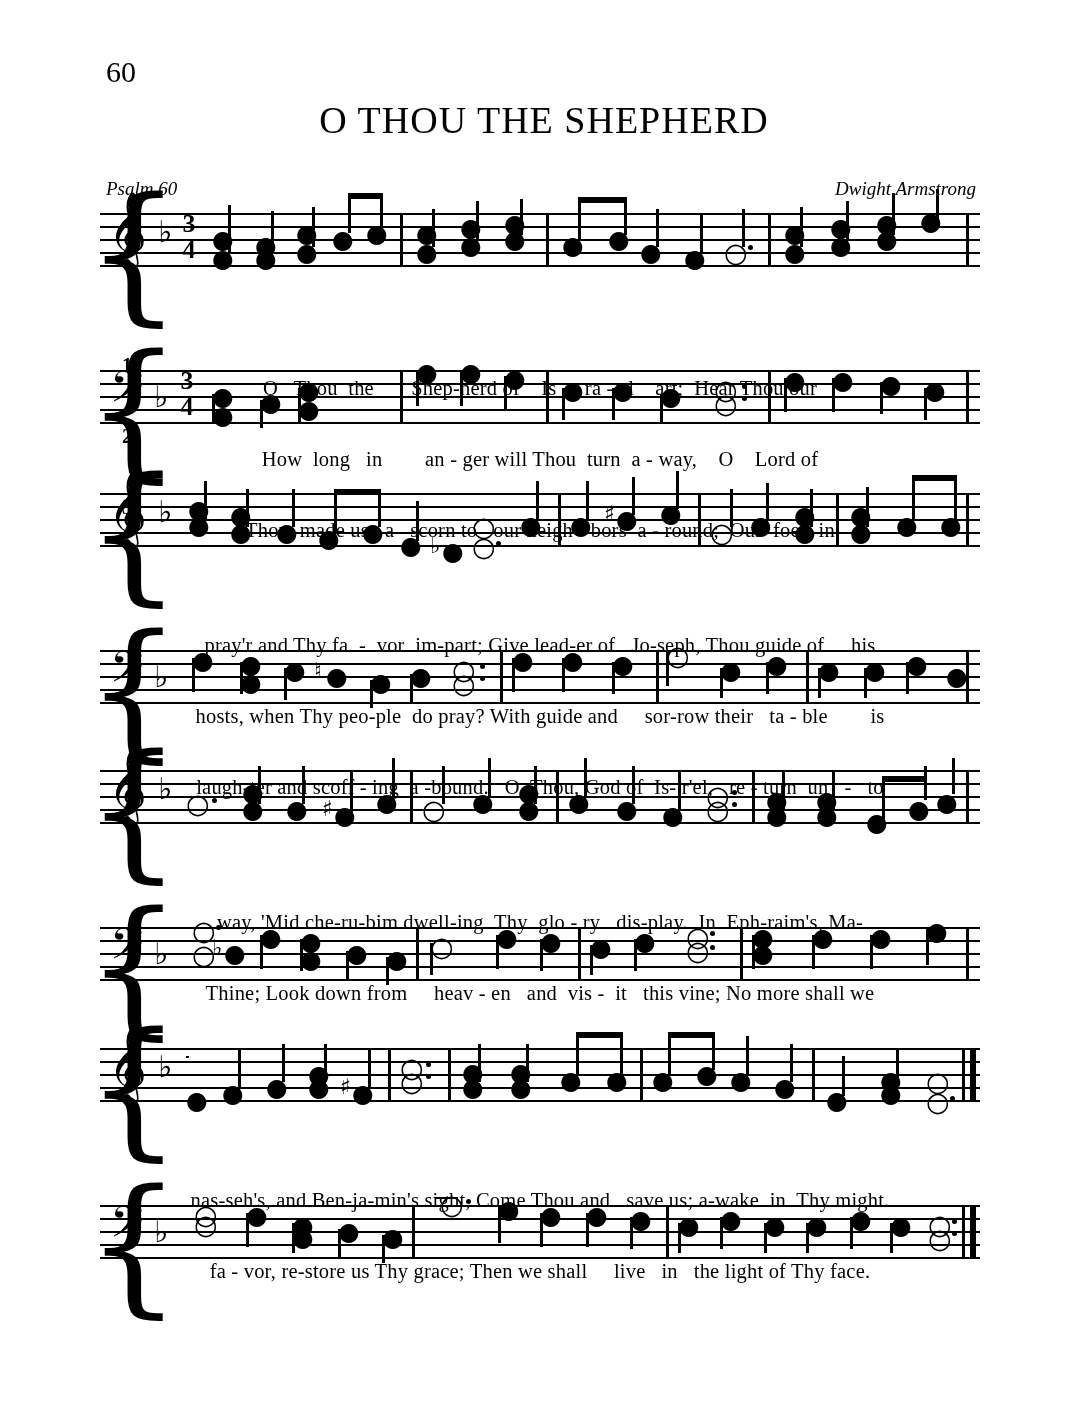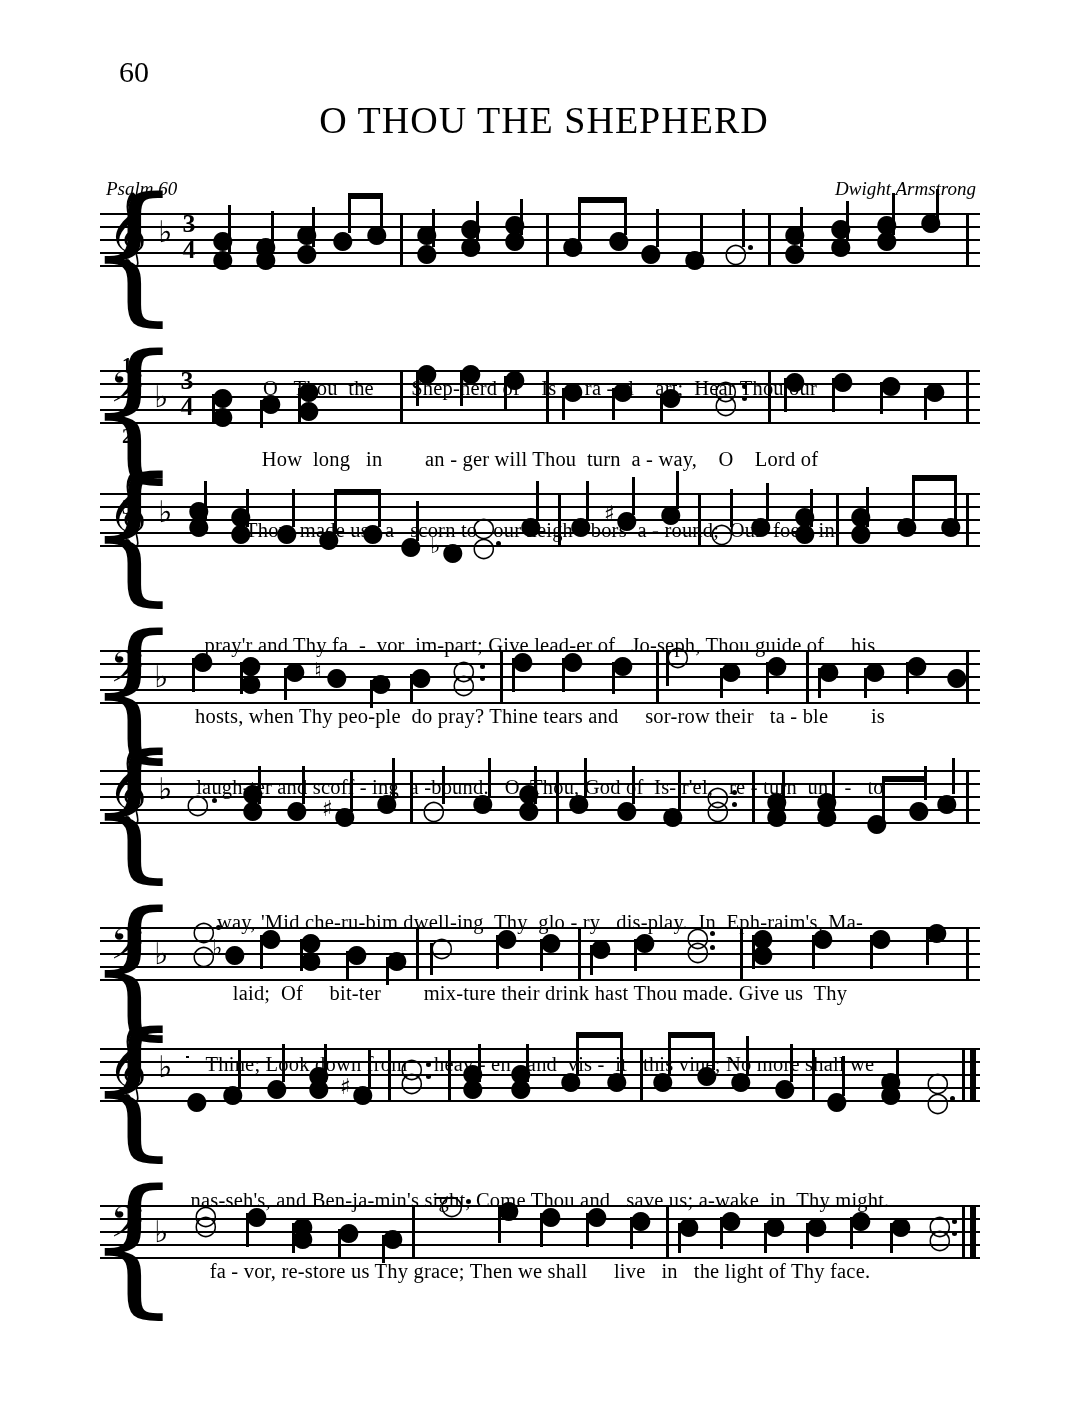--- a/index.html
+++ b/index.html
@@ -15,21 +15,21 @@
     position: relative;
     overflow: hidden;
   }
   .page {
     position: relative;
     width: 1088px;
     height: 1411px;
   }
   .page-number {
     position: absolute;
-    left: 119px;
+    left: 106px;
     top: 55px;
     font-size: 30px;
     font-family: "Liberation Serif", serif;
   }
   .title-block {
     position: absolute;
     left: 0;
     top: 100px;
     width: 1088px;
     text-align: center;
@@ -386,21 +386,21 @@
       <div class="nt" style="left:840px; top:20px;">●</div>
       <div class="stem" style="left:854px; top:-18px; height:44px;"></div>
       <div class="barline" style="left:866px; top:0; height:54px;"></div>
     </div>
 
     <div class="lyrics" style="top:72px;">
       <div class="lyr-row">
         <span class="txt">pray'r and Thy fa  -  vor  im-part; Give lead-er of   Jo-seph, Thou guide of     his</span>
       </div>
       <div class="lyr-row">
-        <span class="txt">hosts, when Thy peo-ple  do pray? Thine tears and     sor-row their   ta - ble        is</span>
+        <span class="txt">hosts, when Thy peo-ple  do pray? With guide and     sor-row their   ta - ble        is</span>
       </div>
       <div class="lyr-row">
         <span class="txt">laugh-ter and scoff - ing  a -bound.   O  Thou, God of  Is- r'el,   re - turn  un   -   to</span>
       </div>
     </div>
 
     <div class="staff" style="position:absolute; top:157px;">
       <div class="line"></div>
       <div class="line"></div>
       <div class="line"></div>
@@ -507,23 +507,20 @@
       <div class="nt" style="left:808px; top:27px;">●</div>
       <div class="stem" style="left:824px; top:-4px; height:34px;"></div>
       <div class="nt" style="left:836px; top:20px;">●</div>
       <div class="stem" style="left:852px; top:-12px; height:36px;"></div>
       <div class="barline" style="left:866px; top:0; height:54px;"></div>
     </div>
 
     <div class="lyrics" style="top:72px;">
       <div class="lyr-row">
         <span class="txt">way, 'Mid che-ru-bim dwell-ing  Thy  glo - ry   dis-play.  In  Eph-raim's, Ma-</span>
-      </div>
-      <div class="lyr-row">
-        <span class="txt">laid;  Of     bit-ter        mix-ture their drink hast Thou made. Give us  Thy</span>
       </div>
       <div class="lyr-row">
         <span class="txt">Thine; Look down from     heav - en   and  vis -  it   this vine; No more shall we</span>
       </div>
     </div>
 
     <div class="staff" style="position:absolute; top:157px;">
       <div class="line"></div>
       <div class="line"></div>
       <div class="line"></div>

